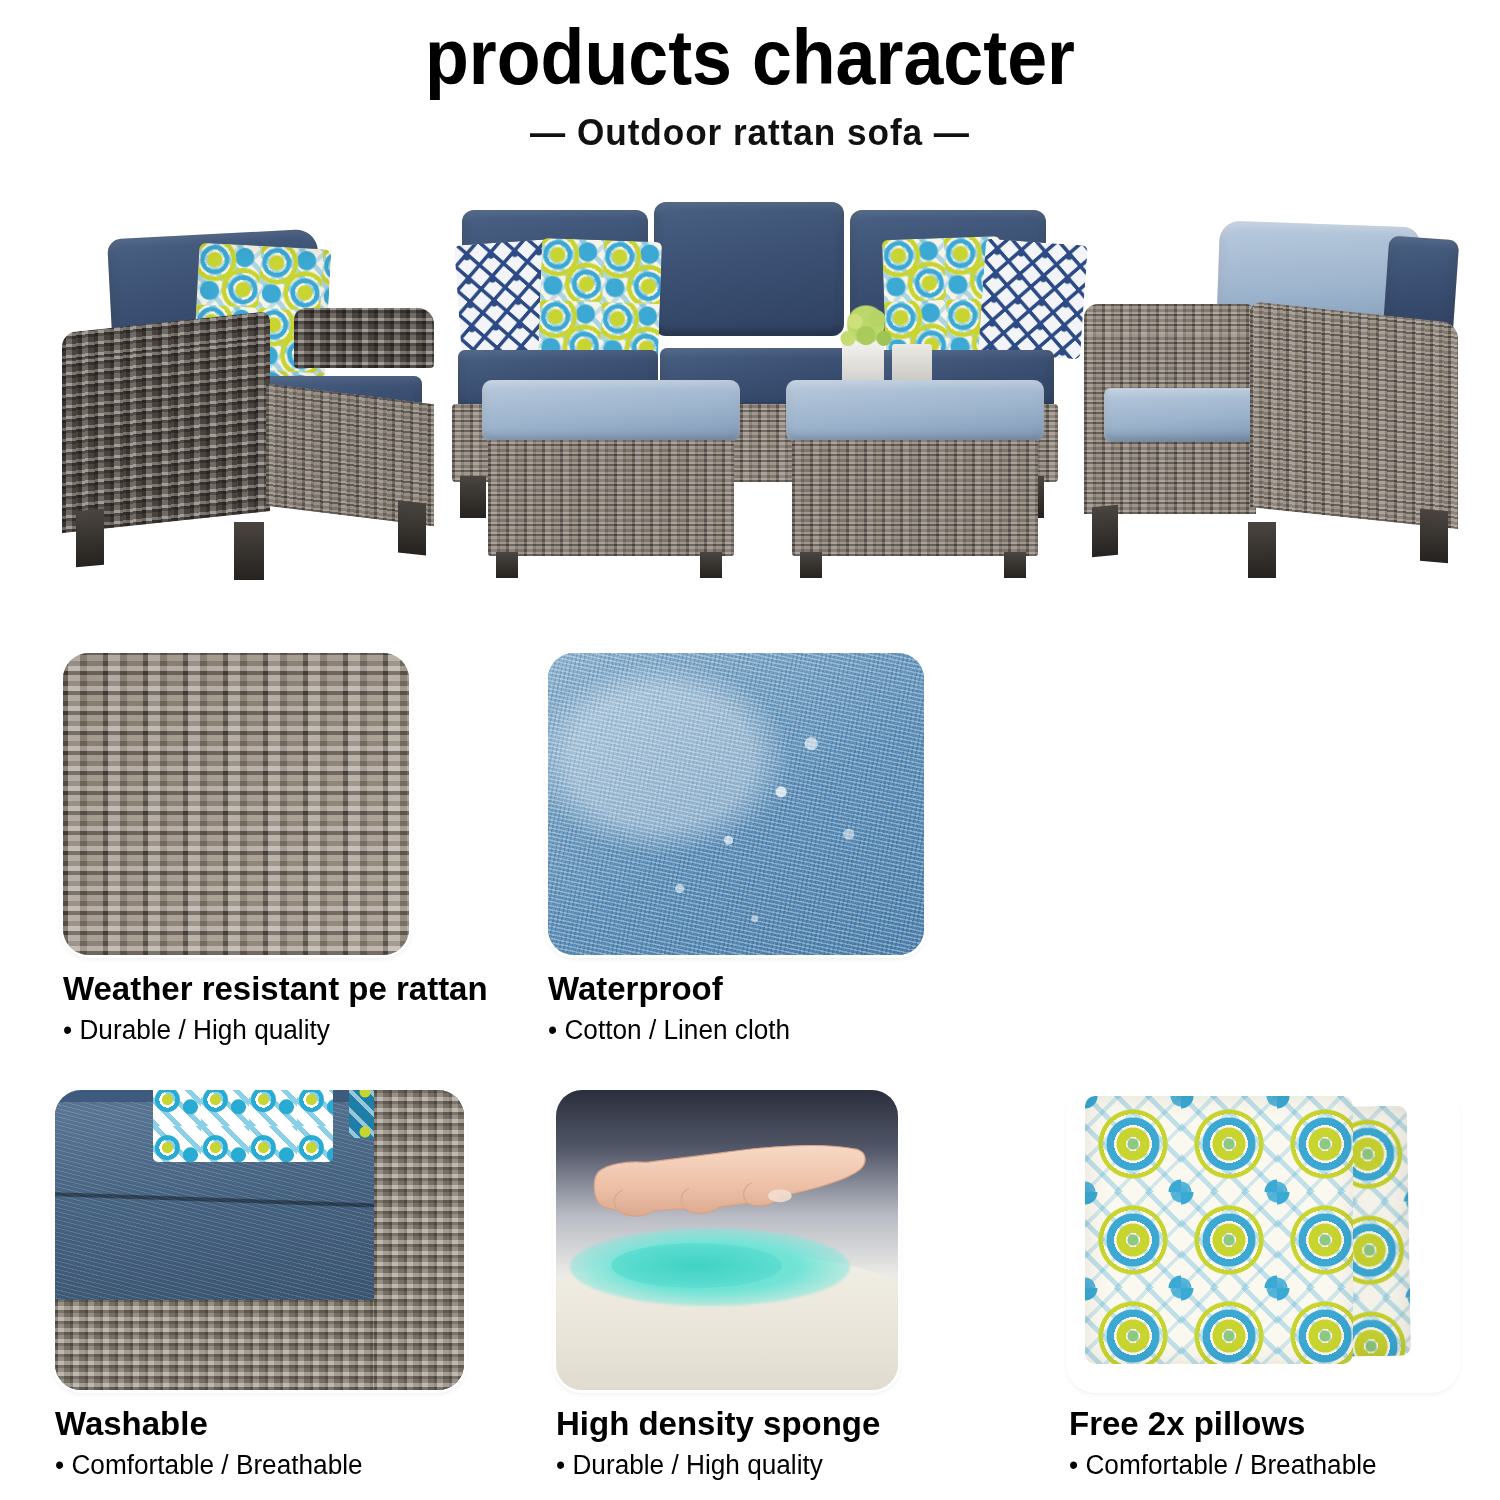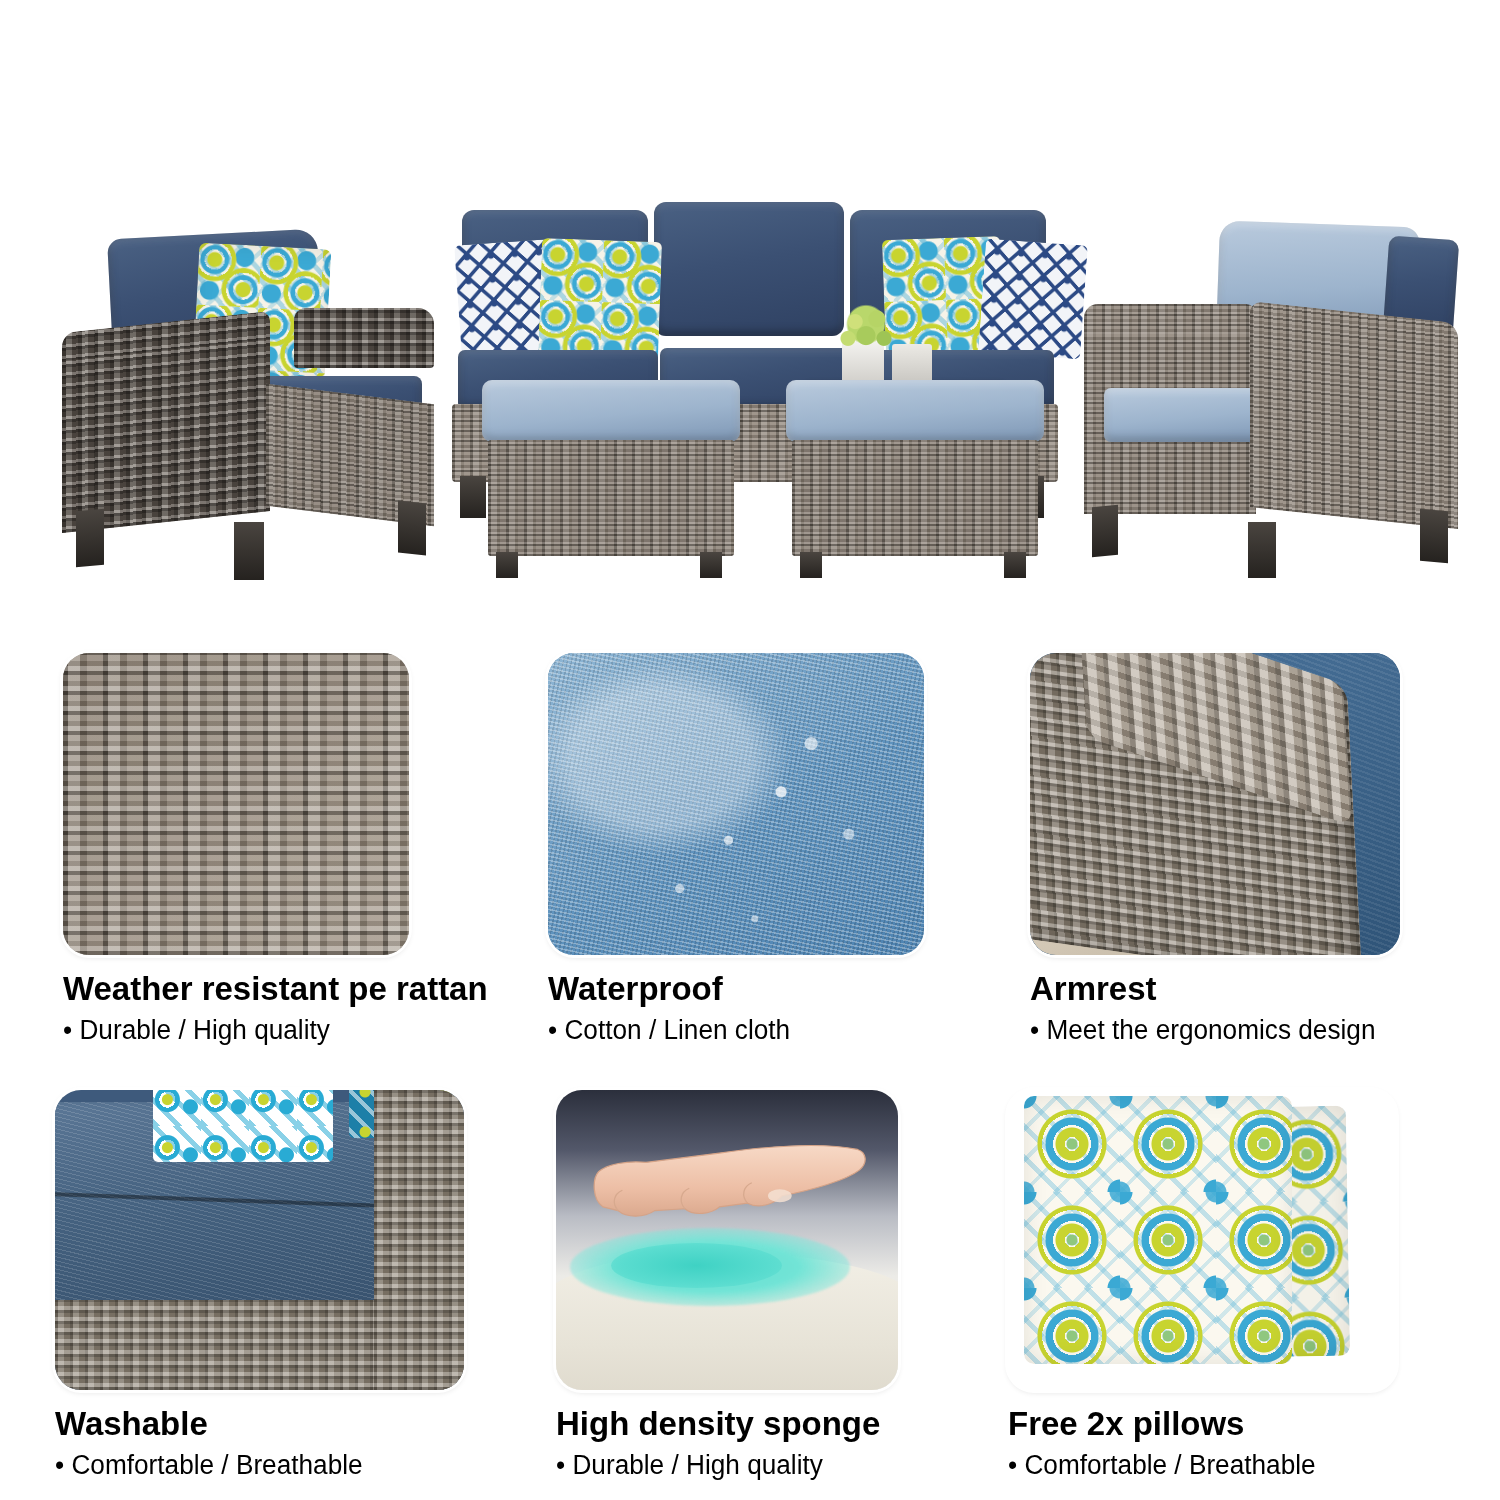--- a/index.html
+++ b/index.html
@@ -288,20 +288,24 @@
                 radial-gradient(circle at 75% 65%, #9ec455 0 7px, transparent 8px),
                 radial-gradient(circle at 50% 40%, #b9d76b 0 18px, transparent 20px);
     border-radius: 50%;
   }
 </style>
 </head>
 <body>
 
 <div class="page">
 
+  <div class="header">
+    <div class="main-title">products  character</div>
+    <div class="sub-title">— Outdoor  rattan  sofa —</div>
+  </div>
 
   <div class="hero">
 
     <div class="furn" style="left:48px; top:40px; width:390px; height:350px;">
 
       <div class="cush-navy" style="position:absolute; left:62px; top:4px; width:210px; height:118px; border-radius:14px 22px 8px 6px; transform:rotate(-3deg);"></div>
 
       <div class="suzani" style="position:absolute; left:148px; top:16px; width:132px; height:132px; border-radius:7px; transform:rotate(3deg); box-shadow:inset 0 0 18px rgba(0,0,0,0.10);"></div>
 
       <div class="cush-navy" style="position:absolute; left:196px; top:146px; width:178px; height:62px; border-radius:8px;"></div>
@@ -389,32 +393,20 @@
   </div>
 
   <div class="feat" style="left:548px; top:653px; width:376px;">
     <div class="tile" style="height:302px;">
       <div class="art-water"></div>
     </div>
     <div class="feat-title">Waterproof</div>
     <div class="feat-sub">• Cotton  / Linen cloth</div>
   </div>
 
-  <div class="feat" style="left:1030px; top:653px; width:370px;">
-    <div class="tile" style="height:302px;">
-      <div class="art-armrest">
-        <div class="blue-bg"></div>
-        <div class="floor"></div>
-        <div class="arm"></div>
-        <div class="arm-top"></div>
-      </div>
-    </div>
-    <div class="feat-title">Armrest</div>
-    <div class="feat-sub">• Meet the ergonomics design</div>
-  </div>
 
   <div class="feat" style="left:55px; top:1090px; width:409px;">
     <div class="tile" style="height:300px;">
       <div class="art-washable">
         <div class="cushion"></div>
         <div class="seam"></div>
         <div class="pillow"></div>
         <div class="pillow2"></div>
         <div class="weave-bottom"></div>
         <div class="weave-right"></div>
@@ -444,21 +436,21 @@
           <path d="M88,86 C82,78 84,68 92,64" fill="none" stroke="#d7a98e" stroke-width="1.2"></path>
           <path d="M146,80 C140,72 142,62 150,58" fill="none" stroke="#d7a98e" stroke-width="1.2"></path>
           <ellipse cx="176" cy="72" rx="11" ry="7" fill="#f4e0d2" opacity="0.85"></ellipse>
         </svg>
       </div>
     </div>
     <div class="feat-title">High density sponge</div>
     <div class="feat-sub">• Durable / High quality</div>
   </div>
 
-  <div class="feat" style="left:1008px; top:1090px; width:388px;">
+  <div class="feat" style="left:1069px; top:1090px; width:388px;">
     <div class="tile" style="height:300px; background:#ffffff;">
       <div class="art-pillows">
         <div class="pill-back" style="left:60px; top:18px; width:280px; height:250px; transform:rotate(-1deg);"></div>
         <div class="pill-big" style="left:16px; top:6px; width:268px; height:268px;"></div>
       </div>
     </div>
     <div class="feat-title">Free 2x pillows</div>
     <div class="feat-sub">• Comfortable / Breathable</div>
   </div>
 

